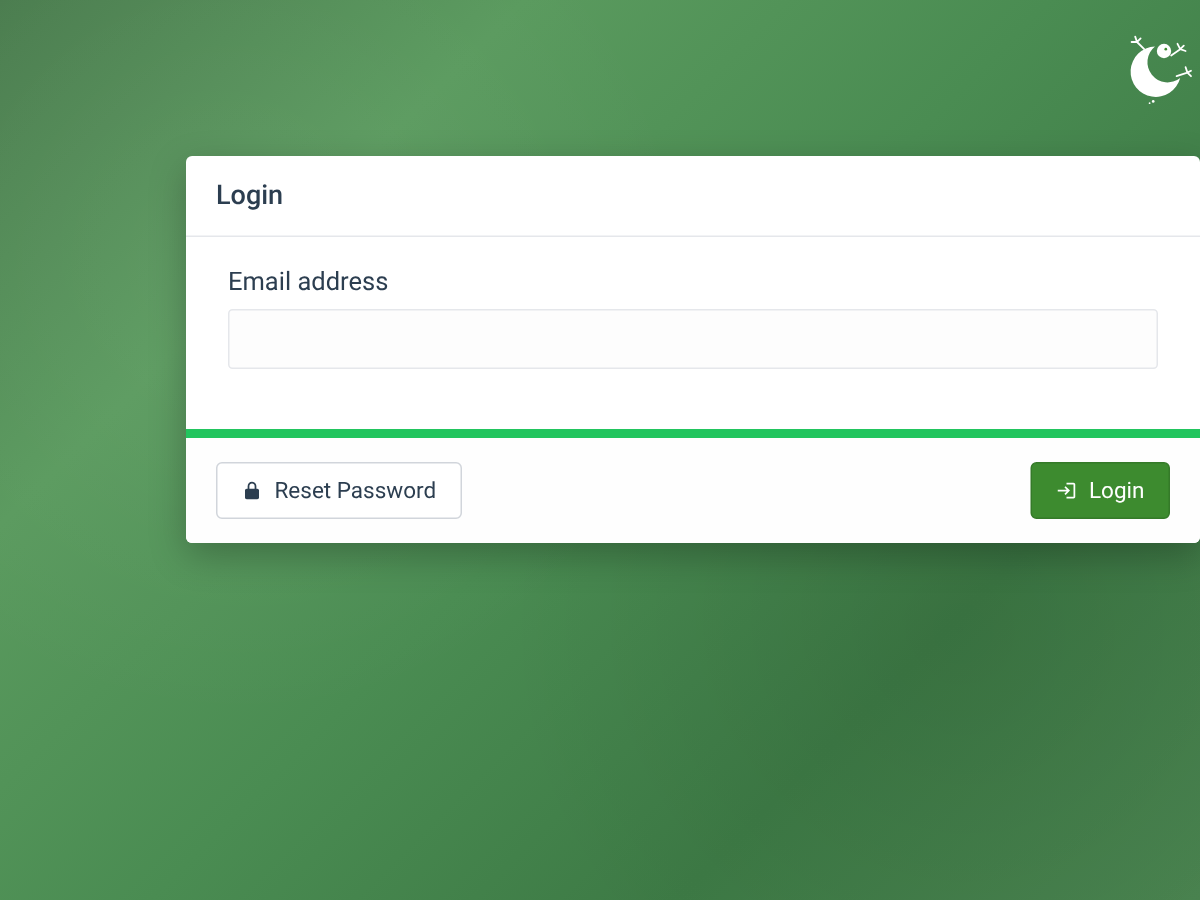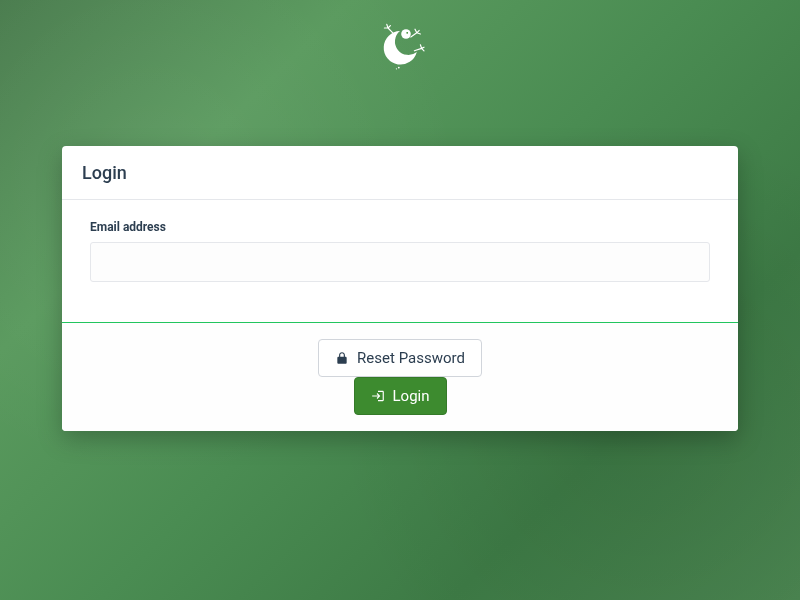--- a/index.html
+++ b/index.html
@@ -23,22 +23,21 @@
       right: 0;
       bottom: 0;
       background: radial-gradient(circle at 20% 30%, rgba(255,255,255,0.05) 0%, transparent 40%),
                   radial-gradient(circle at 80% 70%, rgba(0,0,0,0.08) 0%, transparent 40%);
     }
     .container {
       position: relative;
       padding-top: 22px;
       display: flex;
       flex-direction: column;
-      align-items: center;
-      gap: 42px;
+      align-items: flex-end;
     }
     .logo {
       margin-bottom: 22px;
       width: 60px;
       height: 60px;
       display: flex;
       align-items: center;
       justify-content: center;
     }
     .logo svg {
@@ -62,44 +61,43 @@
       color: #2c3e50;
     }
     .card-body {
       padding: 20px 28px 22px 28px;
     }
     .form-group {
       margin-bottom: 18px;
     }
     .form-label {
       display: block;
-      font-size: 12px;
+      font-size: 17px;
       color: #2c3e50;
       margin-bottom: 8px;
-      font-weight: 700;
+      font-weight: 400;
     }
     .form-input {
       width: 100%;
       height: 40px;
       border: 1px solid #e5e7eb;
       border-radius: 3px;
       padding: 8px 12px;
       font-size: 14px;
       background: #fdfdfd;
       outline: none;
     }
     .card-footer {
       padding: 16px 20px;
-      border-top: 1px solid #22c55e;
+      border-top: 6px solid #22c55e;
       display: flex;
       justify-content: space-between;
       align-items: center;
       background: #fefefe;
       border-radius: 0 0 4px 4px;
-      flex-direction: column;
     }
     .btn {
       display: inline-flex;
       align-items: center;
       gap: 8px;
       padding: 9px 16px;
       border-radius: 4px;
       font-size: 15px;
       cursor: pointer;
       border: 1px solid transparent;

